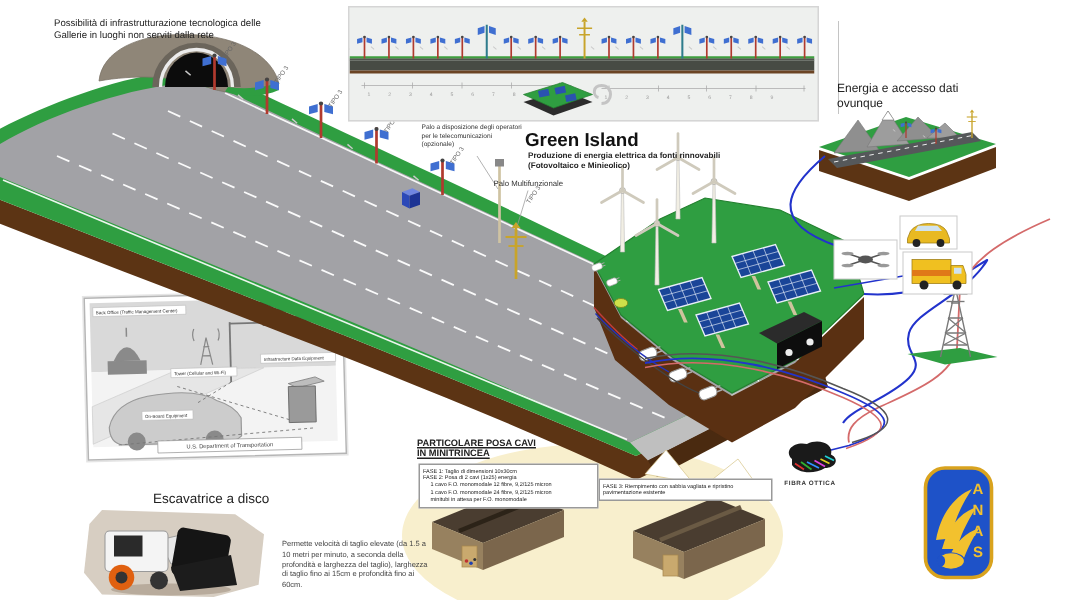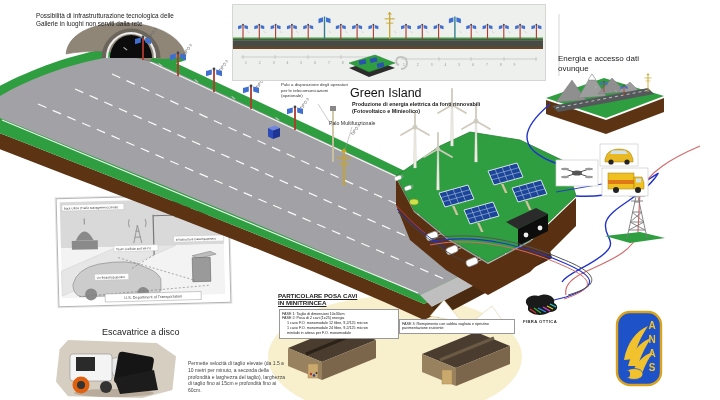--- a/index.html
+++ b/index.html
@@ -3,21 +3,21 @@
 <meta charset="utf-8">
 <style>
   html,body{margin:0;padding:0;background:#fff;}
   #stage{position:relative;width:720px;height:400px;overflow:hidden;background:#fff;
          font-family:"Liberation Sans",sans-serif;color:#222;}
   .abs{position:absolute;}
   #tunnel-note{left:36px;top:12px;width:152px;font-size:6.4px;line-height:1.3;z-index:6;}
   #main-art{left:0;top:0;z-index:2;pointer-events:none;}
   #top-inset{left:232px;top:4px;width:312px;height:75px;background:#eef0ee;
              border:1px solid #d5d5d5;z-index:5;}
-  #green-island-title{left:350px;top:86px;font-size:12.5px;font-weight:normal;color:#111;z-index:6;text-align:right;}
+  #green-island-title{left:350px;top:86px;font-size:12.5px;font-weight:bold;color:#111;z-index:6;text-align:right;}
   #green-island-sub{left:352px;top:101px;width:130px;font-size:5.4px;font-weight:bold;line-height:1.25;color:#222;z-index:6;}
   #operator-note{left:281px;top:82px;width:70px;font-size:4.4px;line-height:1.25;color:#333;z-index:6;}
   #multifun-label{left:329px;top:120px;font-size:5.2px;color:#333;z-index:6;}
   #energy-note{left:558px;top:54px;width:110px;font-size:8px;line-height:1.25;color:#222;z-index:6;}
   #usdot{left:57px;top:196px;width:171px;height:107px;background:#fff;border:1px solid #b5b5b5;
          transform:rotate(-1.5deg);z-index:1;box-shadow:0 0 0 1px #e5e5e5;}
   #oval{left:268px;top:296px;width:254px;height:122px;background:#f8efcd;border-radius:50%;z-index:1;}
   #mini-title{left:278px;top:292px;width:110px;font-size:6.2px;font-weight:bold;color:#222;
               text-decoration:underline;line-height:1.2;z-index:4;}
   #fase12-box{left:279px;top:309px;width:114px;background:#fff;border:1px solid #999;

